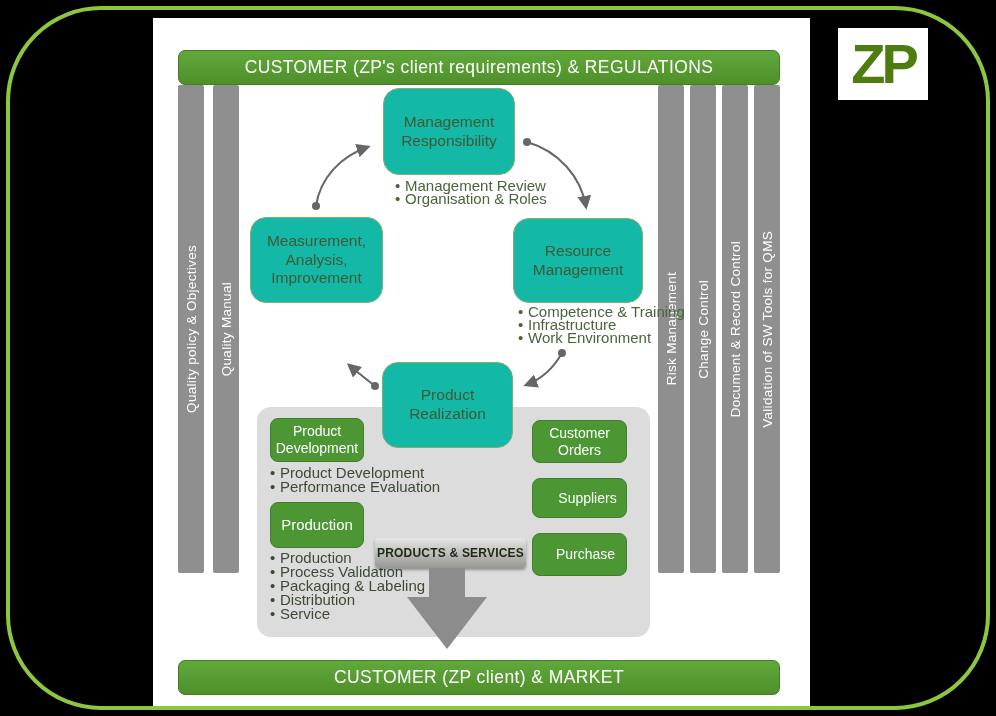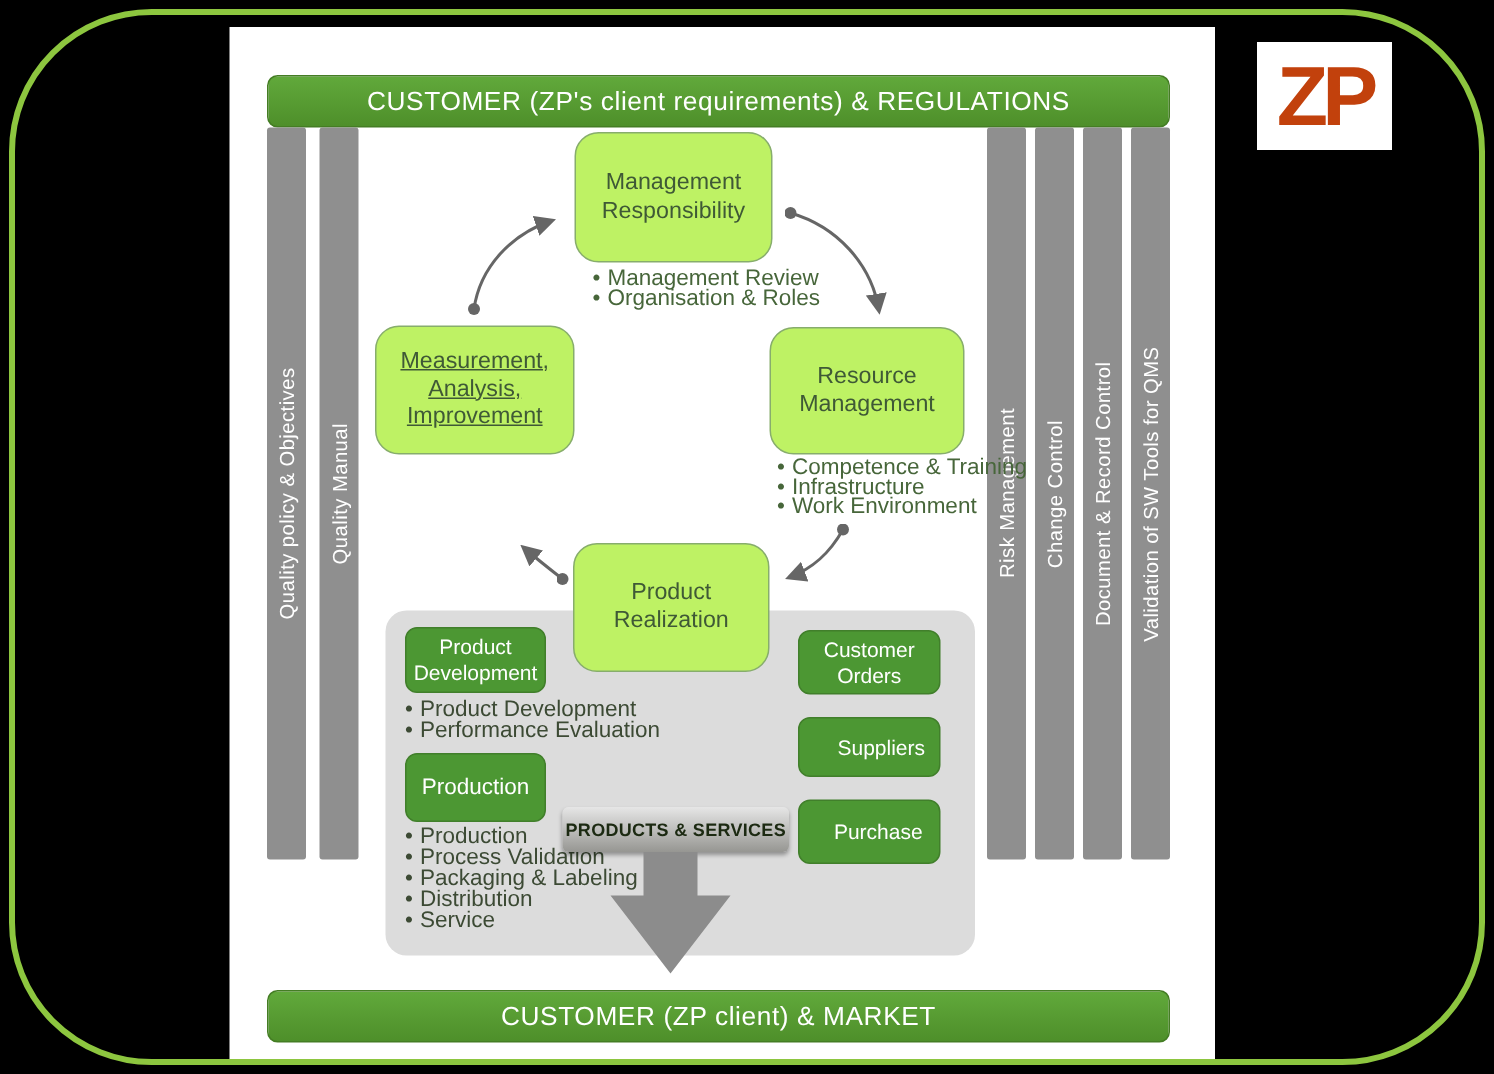--- a/index.html
+++ b/index.html
@@ -13,21 +13,21 @@
     color:#fff; display:flex; align-items:center; justify-content:center;
     font-size:17.5px; letter-spacing:.4px; }
   .banner.top { top:50px; }
   .banner.bottom { top:660px; }
 
   .vbar { position:absolute; top:85px; width:26px; height:488px; background:#8f8f8f;
     border-radius:2px; display:flex; align-items:center; justify-content:center; }
   .vtext { writing-mode:vertical-rl; transform:rotate(180deg); color:#fff;
     font-size:13.5px; white-space:nowrap; letter-spacing:.3px; }
 
-  .gbox { position:absolute; background:#bef264; border:1px solid #87ad6c; border-radius:16px;
+  .gbox { position:absolute; background:#14b8a6; border:1px solid #87ad6c; border-radius:16px;
     display:flex; align-items:center; justify-content:center; text-align:center;
     color:#3f5936; font-size:15.5px; line-height:1.22; white-space:pre-line; z-index:4; }
 
   .bullets { position:absolute; color:#47663a; font-size:15px; z-index:4; }
   .bullet { position:relative; padding-left:12px; line-height:13px; white-space:nowrap; }
   .bullet::before { content:"•"; position:absolute; left:2px; }
 
   .panel { position:absolute; left:257px; top:407px; width:393px; height:230px;
     background:#dcdcdc; border-radius:14px; z-index:2; }
   .panel-bullets { color:#3c4a34; }
@@ -39,21 +39,21 @@
 
   .psbar { position:absolute; left:375px; top:538px; width:151px; height:30px;
     background:linear-gradient(#e6e6e6,#969692); border-radius:4px;
     box-shadow:0 2px 3px rgba(0,0,0,.35); color:#1c2a12; font-weight:bold; font-size:12px;
     letter-spacing:.2px; display:flex; align-items:center; justify-content:center; z-index:5; }
 
   .overlay { position:absolute; inset:0; z-index:6; pointer-events:none; }
 
   .logo-box { position:absolute; left:838px; top:28px; width:90px; height:72px; background:#fff;
     display:flex; align-items:center; justify-content:center; z-index:3; }
-  .logo-text { color:#c2410c; font-size:56px; font-weight:bold; letter-spacing:-4px; line-height:1; }
+  .logo-text { color:#4d7c0f; font-size:56px; font-weight:bold; letter-spacing:-4px; line-height:1; }
 </style>
 </head>
 <body>
 
 <div class="canvas">
 
   <div class="frame"></div>
   <div class="page"></div>
 
   <div class="logo-box">
@@ -86,21 +86,21 @@
 
   <div class="panel"></div>
 
   <div class="gbox" style="left:383px;top:88px;width:132px;height:87px;">Management
 Responsibility</div>
   <div class="bullets" style="left:393px;top:179px;">
     <div class="bullet">Management Review</div>
     <div class="bullet">Organisation &amp; Roles</div>
   </div>
 
-  <div class="gbox" style="left:250px;top:217px;width:133px;height:86px;text-decoration:underline;">Measurement,
+  <div class="gbox" style="left:250px;top:217px;width:133px;height:86px;">Measurement,
 Analysis,
 Improvement</div>
 
   <div class="gbox" style="left:513px;top:218px;width:130px;height:85px;">Resource
 Management</div>
   <div class="bullets" style="left:516px;top:305px;">
     <div class="bullet">Competence &amp; Training</div>
     <div class="bullet">Infrastructure</div>
     <div class="bullet">Work Environment</div>
   </div>

